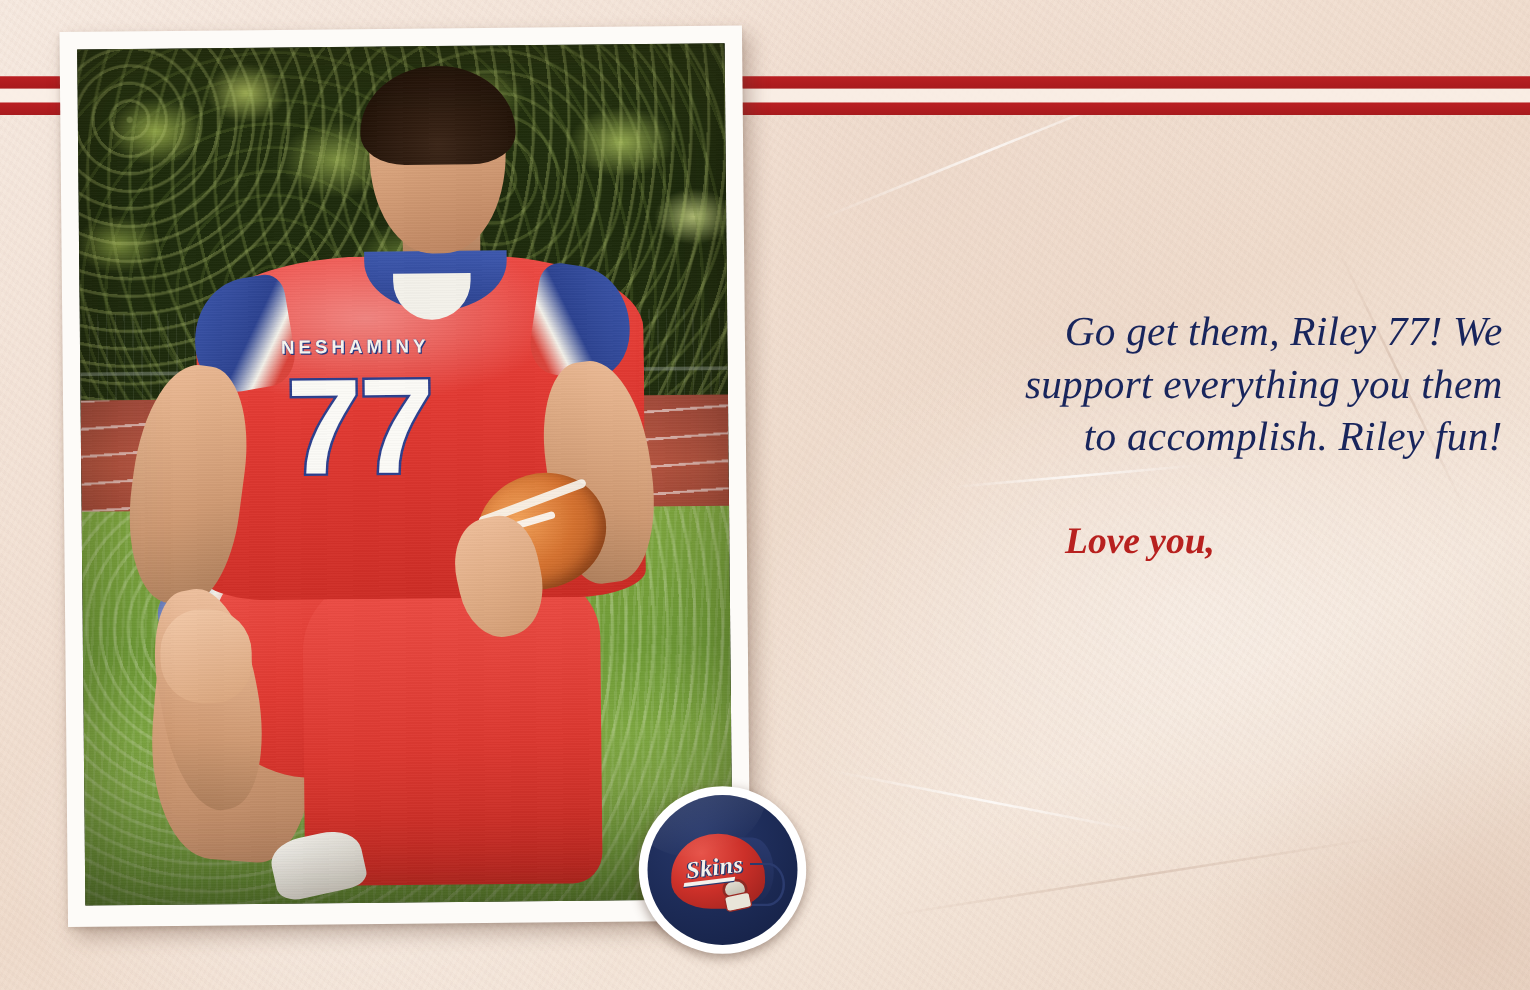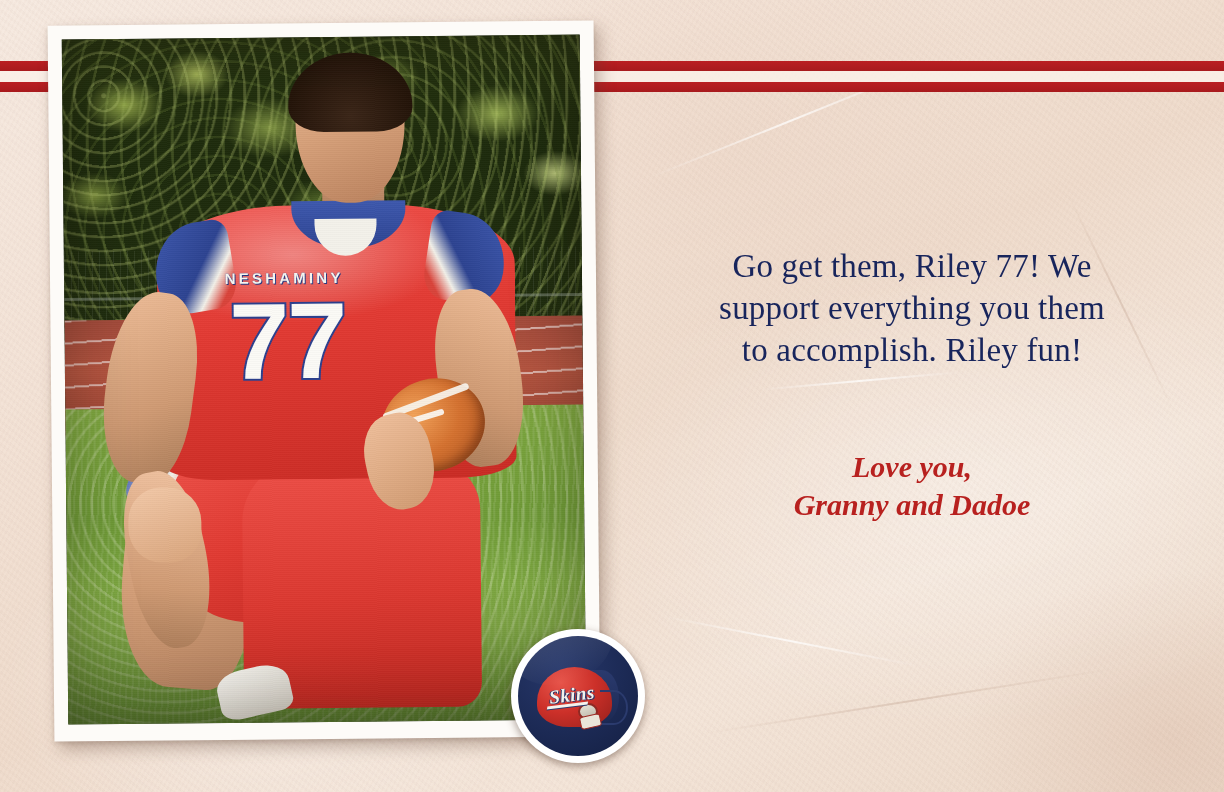--- a/index.html
+++ b/index.html
@@ -257,28 +257,29 @@
   }
   .badge-gloss{
     position:absolute;left:-10%;top:-30%;width:90%;height:70%;
     background:linear-gradient(180deg,rgba(255,255,255,.18),rgba(255,255,255,0));
     border-radius:50%;transform:rotate(-18deg);
   }
 
   
   .message{
     position:absolute;left:622px;top:245px;width:580px;
-    text-align:center;
+    text-align:right;
+    font-style:italic;
   }
   .msg-line{
     color:#18255c;font-family:"Liberation Serif", serif;
     font-size:33px;line-height:42px;letter-spacing:.2px;
   }
   .signature{
-    position:absolute;left:622px;top:448px;width:580px;text-align:center;
+    position:absolute;left:622px;top:414px;width:580px;text-align:center;
   }
   .sig-line{
     color:#b8211f;font-family:"Liberation Serif", serif;
     font-weight:bold;font-style:italic;font-size:30px;line-height:38px;
   }
 </style>
 </head>
 <body>
 
 <div class="page">
@@ -352,16 +353,15 @@
   </div>
 
   <div class="message">
     <div class="msg-line">Go get them, Riley 77!  We</div>
     <div class="msg-line">support everything you them</div>
     <div class="msg-line">to accomplish.  Riley fun!</div>
   </div>
 
   <div class="signature">
     <div class="sig-line">Love you,</div>
-    <div class="sig-line">Granny and Dadoe</div>
   </div>
 
 </div>
 
 </body></html>

